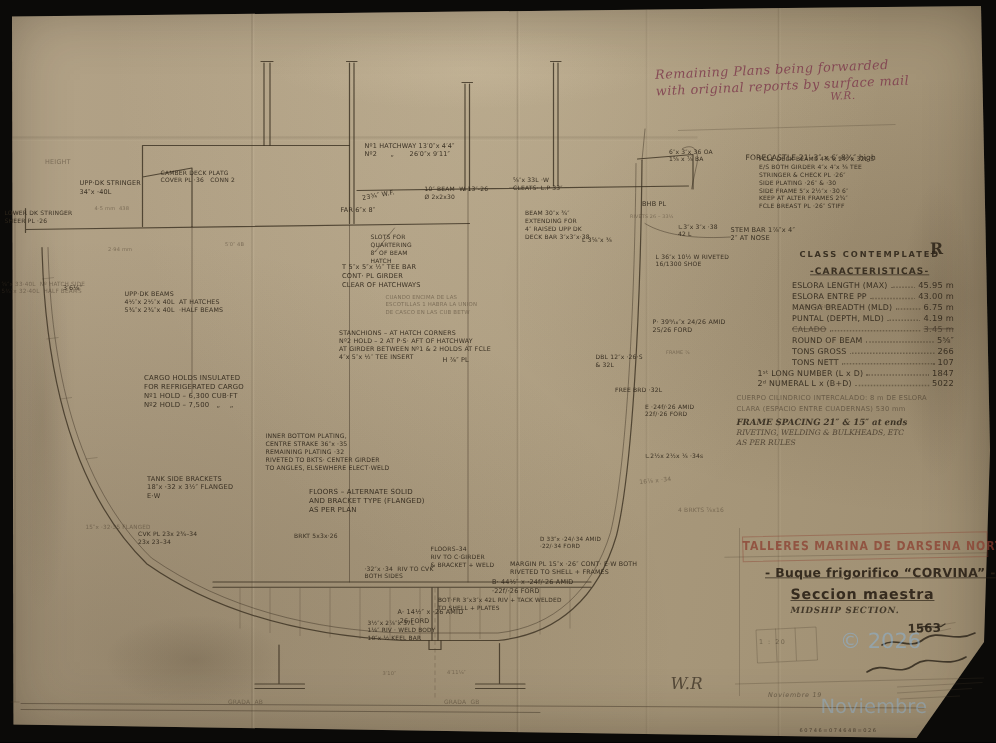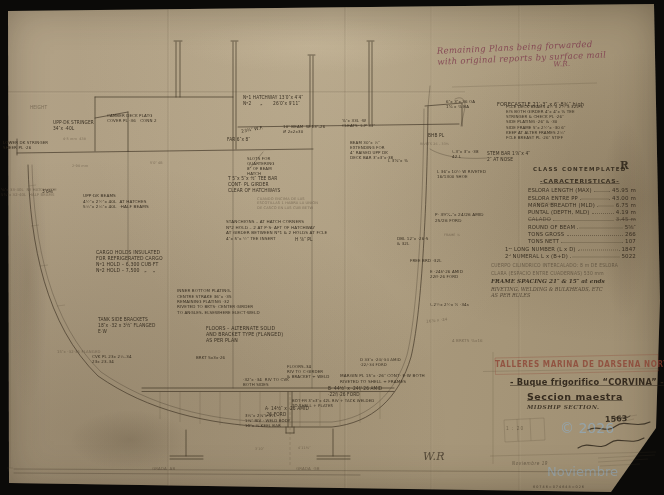--- a/index.html
+++ b/index.html
@@ -229,21 +229,21 @@
       <div class="ann" style="left: 265px; top: 406px;"><span class="ann-t" style="font-size: 8.6px;">A· 14½″ x ·26 AMID
 ·26 FORD</span></div>
       <div class="ann" style="left: 245px; top: 413px;"><span class="ann-t" style="font-size: 7.8px;">3½″x 2⅞″x 37L
 1⅛″ RIV · WELD BODY
 10″x ½ KEEL BAR</span></div>
       <div class="ann faint" style="left: 533px; top: 193px;"><span class="ann-t" style="font-size: 6px;">LENGTH EXTR</span></div>
       <div class="ann faint" style="left: 255px; top: 438px;"><span class="ann-t" style="font-size: 6.8px;">3′10″</span></div>
       <div class="ann faint" style="left: 298px; top: 437px;"><span class="ann-t" style="font-size: 6.8px;">4′11⅛″</span></div>
       <div class="ann faint" style="left: 152px; top: 458px;"><span class="ann-t" style="font-size: 8px;">GRADA  AB</span></div>
       <div class="ann faint" style="left: 296px; top: 458px;"><span class="ann-t" style="font-size: 8px;">GRADA  GB</span></div>
-      <div class="ann script" style="left: 423px; top: 449px;"><span class="ann-t" style="font-size: 22px;">W.R</span></div>
+      <div class="ann script" style="left: 447px; top: 449px;"><span class="ann-t" style="font-size: 22px;">W.R</span></div>
       <div class="ann code" style="left: 533px; top: 476px;"><span class="ann-t" style="font-size: 6.8px;">60746=074648=026</span></div>
     </div>
 
   <div class="red-note">
     <div>Remaining Plans being forwarded</div>
     <div>with original reports by surface mail</div>
     <div class="initials">W.R.</div>
   </div>
 
   <div class="char-block">

